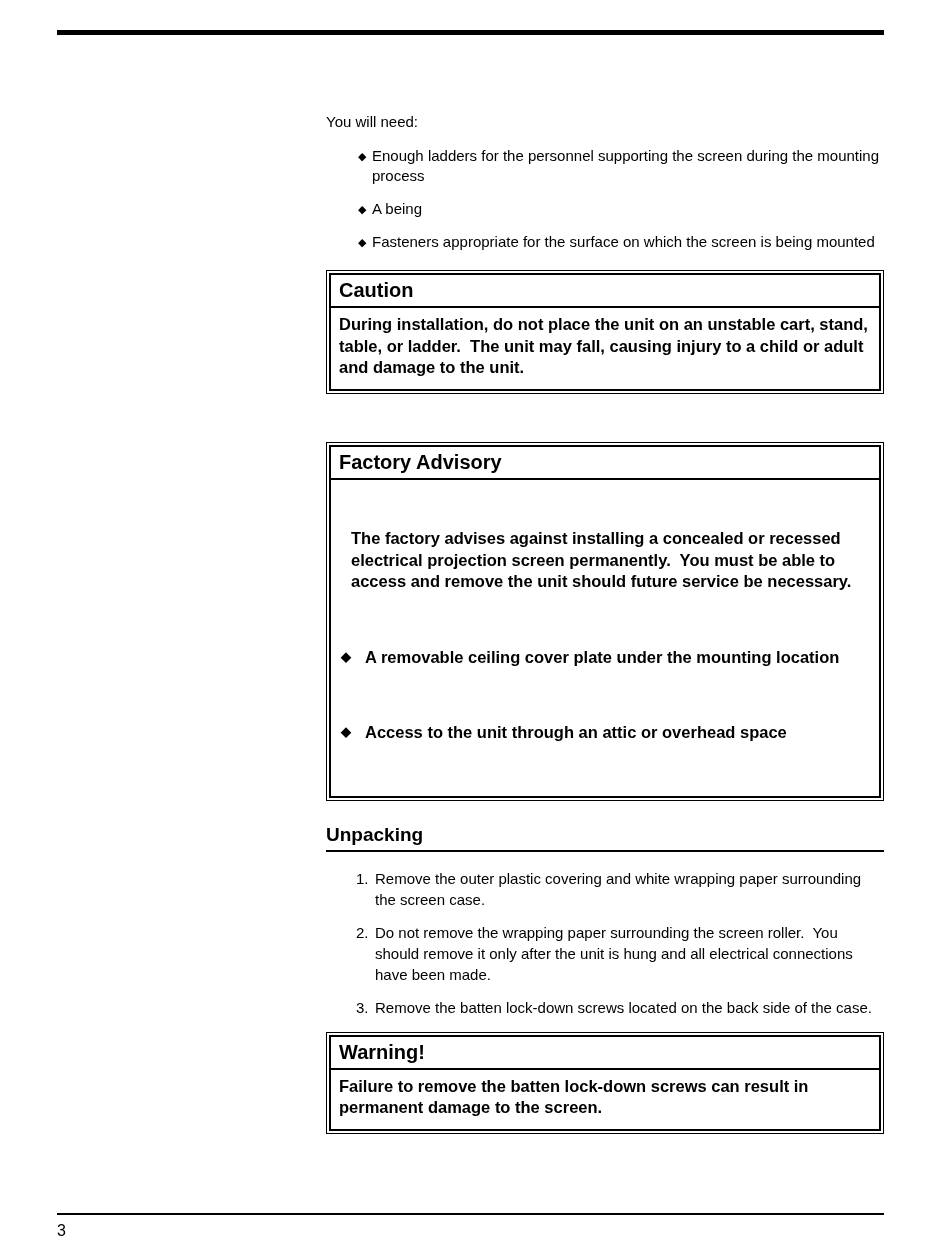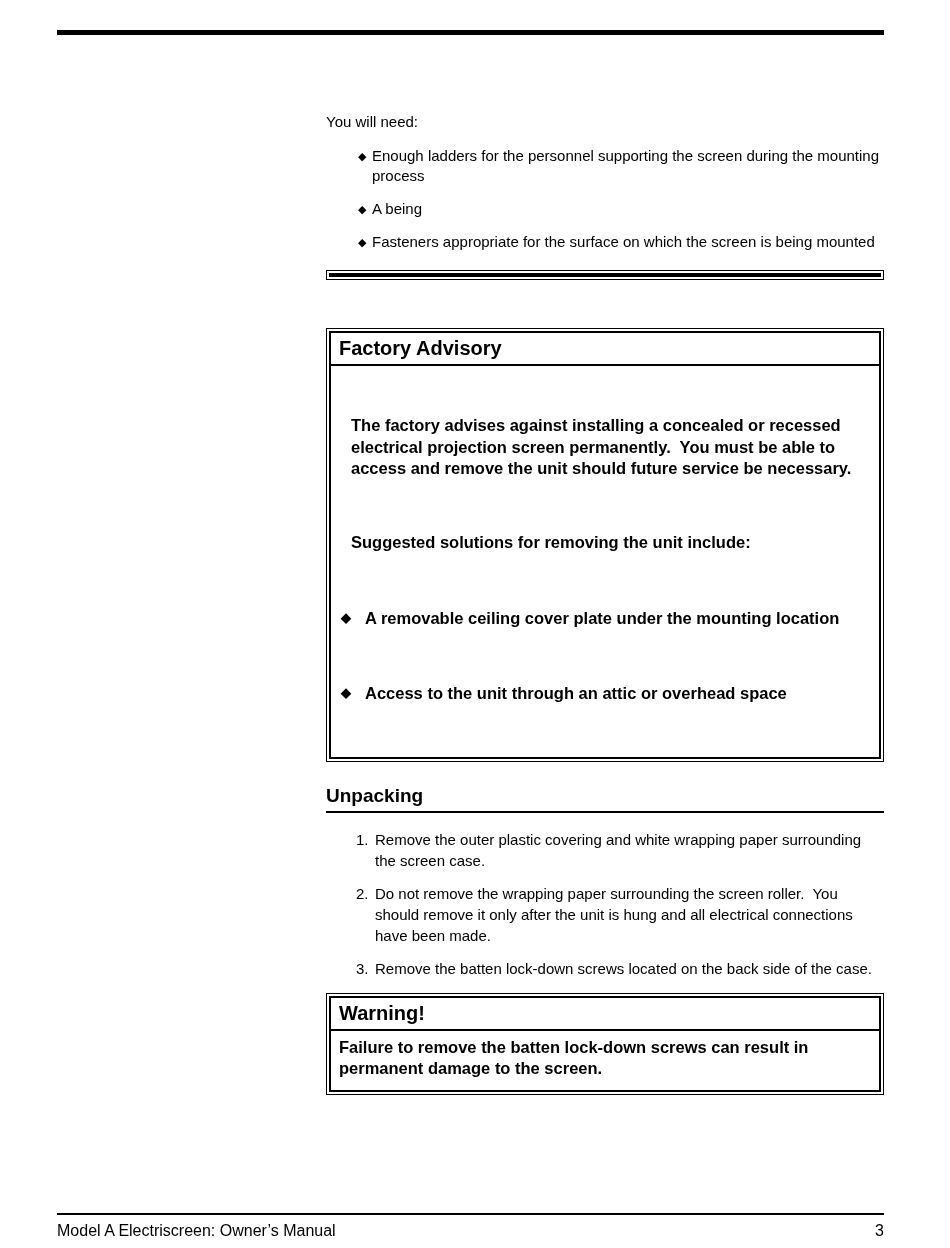--- a/index.html
+++ b/index.html
@@ -164,29 +164,30 @@
         <span class="bullet-text">A being</span>
       </div>
       <div class="bullet-item">
         <span class="bullet-glyph">◆</span>
         <span class="bullet-text">Fasteners appropriate for the surface on which the screen is being mounted</span>
       </div>
     </div>
 
     <div class="box caution-box">
       <div class="box-inner">
+        <div class="box-title">Caution</div>
+        <div class="box-body">During installation, do not place the unit on an unstable cart, stand, table, or ladder.  The unit may fall, causing injury to a child or adult and damage to the unit.</div>
       </div>
     </div>
 
     <div class="box advisory-box">
       <div class="box-inner">
         <div class="box-title">Factory Advisory</div>
         <div class="box-body">
           <div class="box-para">The factory advises against installing a concealed or recessed electrical projection screen permanently.  You must be able to access and remove the unit should future service be necessary.</div>
-          <div class="box-para">Suggested solutions for removing the unit include:</div>
           <div class="box-bullet">
             <span class="bullet-glyph">◆</span>
             <span class="bullet-text">A removable ceiling cover plate under the mounting location</span>
           </div>
           <div class="box-bullet">
             <span class="bullet-glyph">◆</span>
             <span class="bullet-text">Access to the unit through an attic or overhead space</span>
           </div>
         </div>
       </div>
@@ -213,17 +214,16 @@
       <div class="box-inner">
         <div class="box-title">Warning!</div>
         <div class="box-body">Failure to remove the batten lock-down screws can result in permanent damage to the screen.</div>
       </div>
     </div>
 
   </div>
 
   <div class="footer-rule"></div>
   <div class="footer-row">
-    <span>Model A Electriscreen: Owner’s Manual</span>
     <span>3</span>
   </div>
 
 </div>
 
 </body></html>

